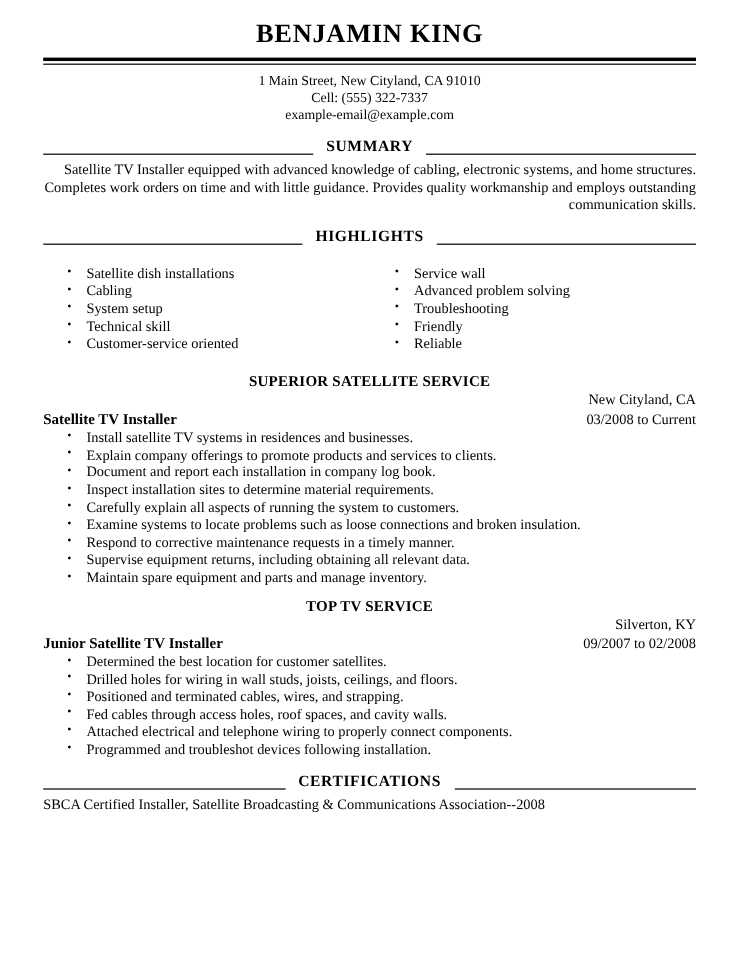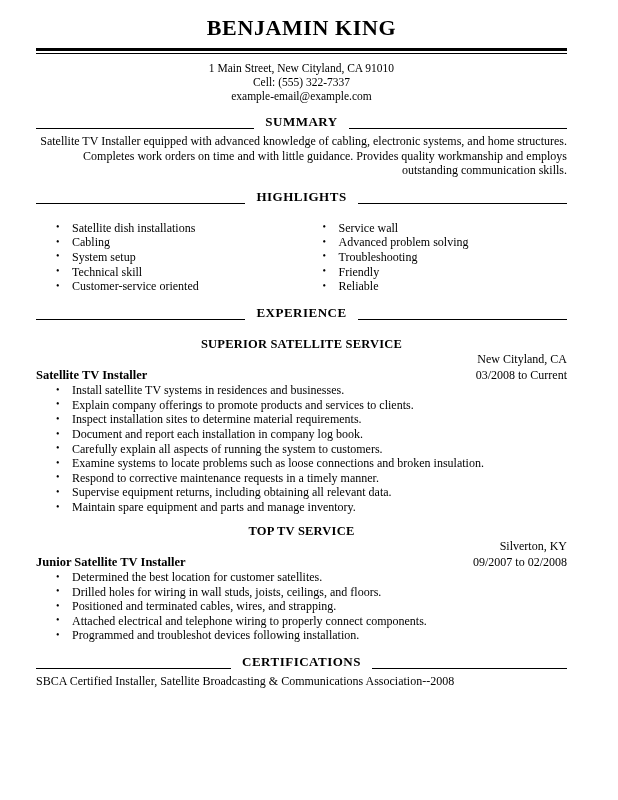--- a/index.html
+++ b/index.html
@@ -11,21 +11,21 @@
     width: 618px;
     height: 800px;
     font-family: "Liberation Serif", "DejaVu Serif", serif;
     color: #000000;
     overflow: hidden;
   }
   .page {
     width: 618px;
     height: 800px;
     box-sizing: border-box;
-    padding: 12px 51px 0 36px;
+    padding: 12px 38px 0 36px;
     position: relative;
   }
   
   .name {
     text-align: center;
     font-size: 22px;
     font-weight: bold;
     letter-spacing: 0.6px;
     line-height: 28px;
     margin: 2px 0 0 0;
@@ -198,57 +198,53 @@
       <ul class="bullets">
         <li>Service wall</li>
         <li>Advanced problem solving</li>
         <li>Troubleshooting</li>
         <li>Friendly</li>
         <li>Reliable</li>
       </ul>
     </div>
   </div>
 
-  <div class="section-head">
-    <div class="rule"></div>
-    <div class="section-title">EXPERIENCE</div>
-    <div class="rule"></div>
-  </div>
 
   <div class="job-block">
     <div class="org">SUPERIOR SATELLITE SERVICE</div>
     <div class="org-location">New Cityland, CA</div>
     <div class="job-row">
       <div class="job-title">Satellite TV Installer</div>
       <div class="job-dates">03/2008 to Current</div>
     </div>
     <ul class="bullets">
       <li>Install satellite TV systems in residences and businesses.</li>
       <li>Explain company offerings to promote products and services to clients.</li>
+      <li>Document and report each installation in company log book.</li>
       <li>Inspect installation sites to determine material requirements.</li>
-      <li>Document and report each installation in company log book.</li>
       <li>Carefully explain all aspects of running the system to customers.</li>
       <li>Examine systems to locate problems such as loose connections and broken insulation.</li>
       <li>Respond to corrective maintenance requests in a timely manner.</li>
       <li>Supervise equipment returns, including obtaining all relevant data.</li>
       <li>Maintain spare equipment and parts and manage inventory.</li>
     </ul>
   </div>
 
   <div class="job-block second">
     <div class="org">TOP TV SERVICE</div>
     <div class="org-location">Silverton, KY</div>
     <div class="job-row">
       <div class="job-title">Junior Satellite TV Installer</div>
       <div class="job-dates">09/2007 to 02/2008</div>
     </div>
     <ul class="bullets">
       <li>Determined the best location for customer satellites.</li>
       <li>Drilled holes for wiring in wall studs, joists, ceilings, and floors.</li>
       <li>Positioned and terminated cables, wires, and strapping.</li>
+      <li>Fed cables through access holes, roof spaces, and cavity walls.</li>
       <li>Attached electrical and telephone wiring to properly connect components.</li>
       <li>Programmed and troubleshot devices following installation.</li>
     </ul>
   </div>
 
   <div class="section-head">
     <div class="rule"></div>
     <div class="section-title">CERTIFICATIONS</div>
     <div class="rule"></div>
   </div>

